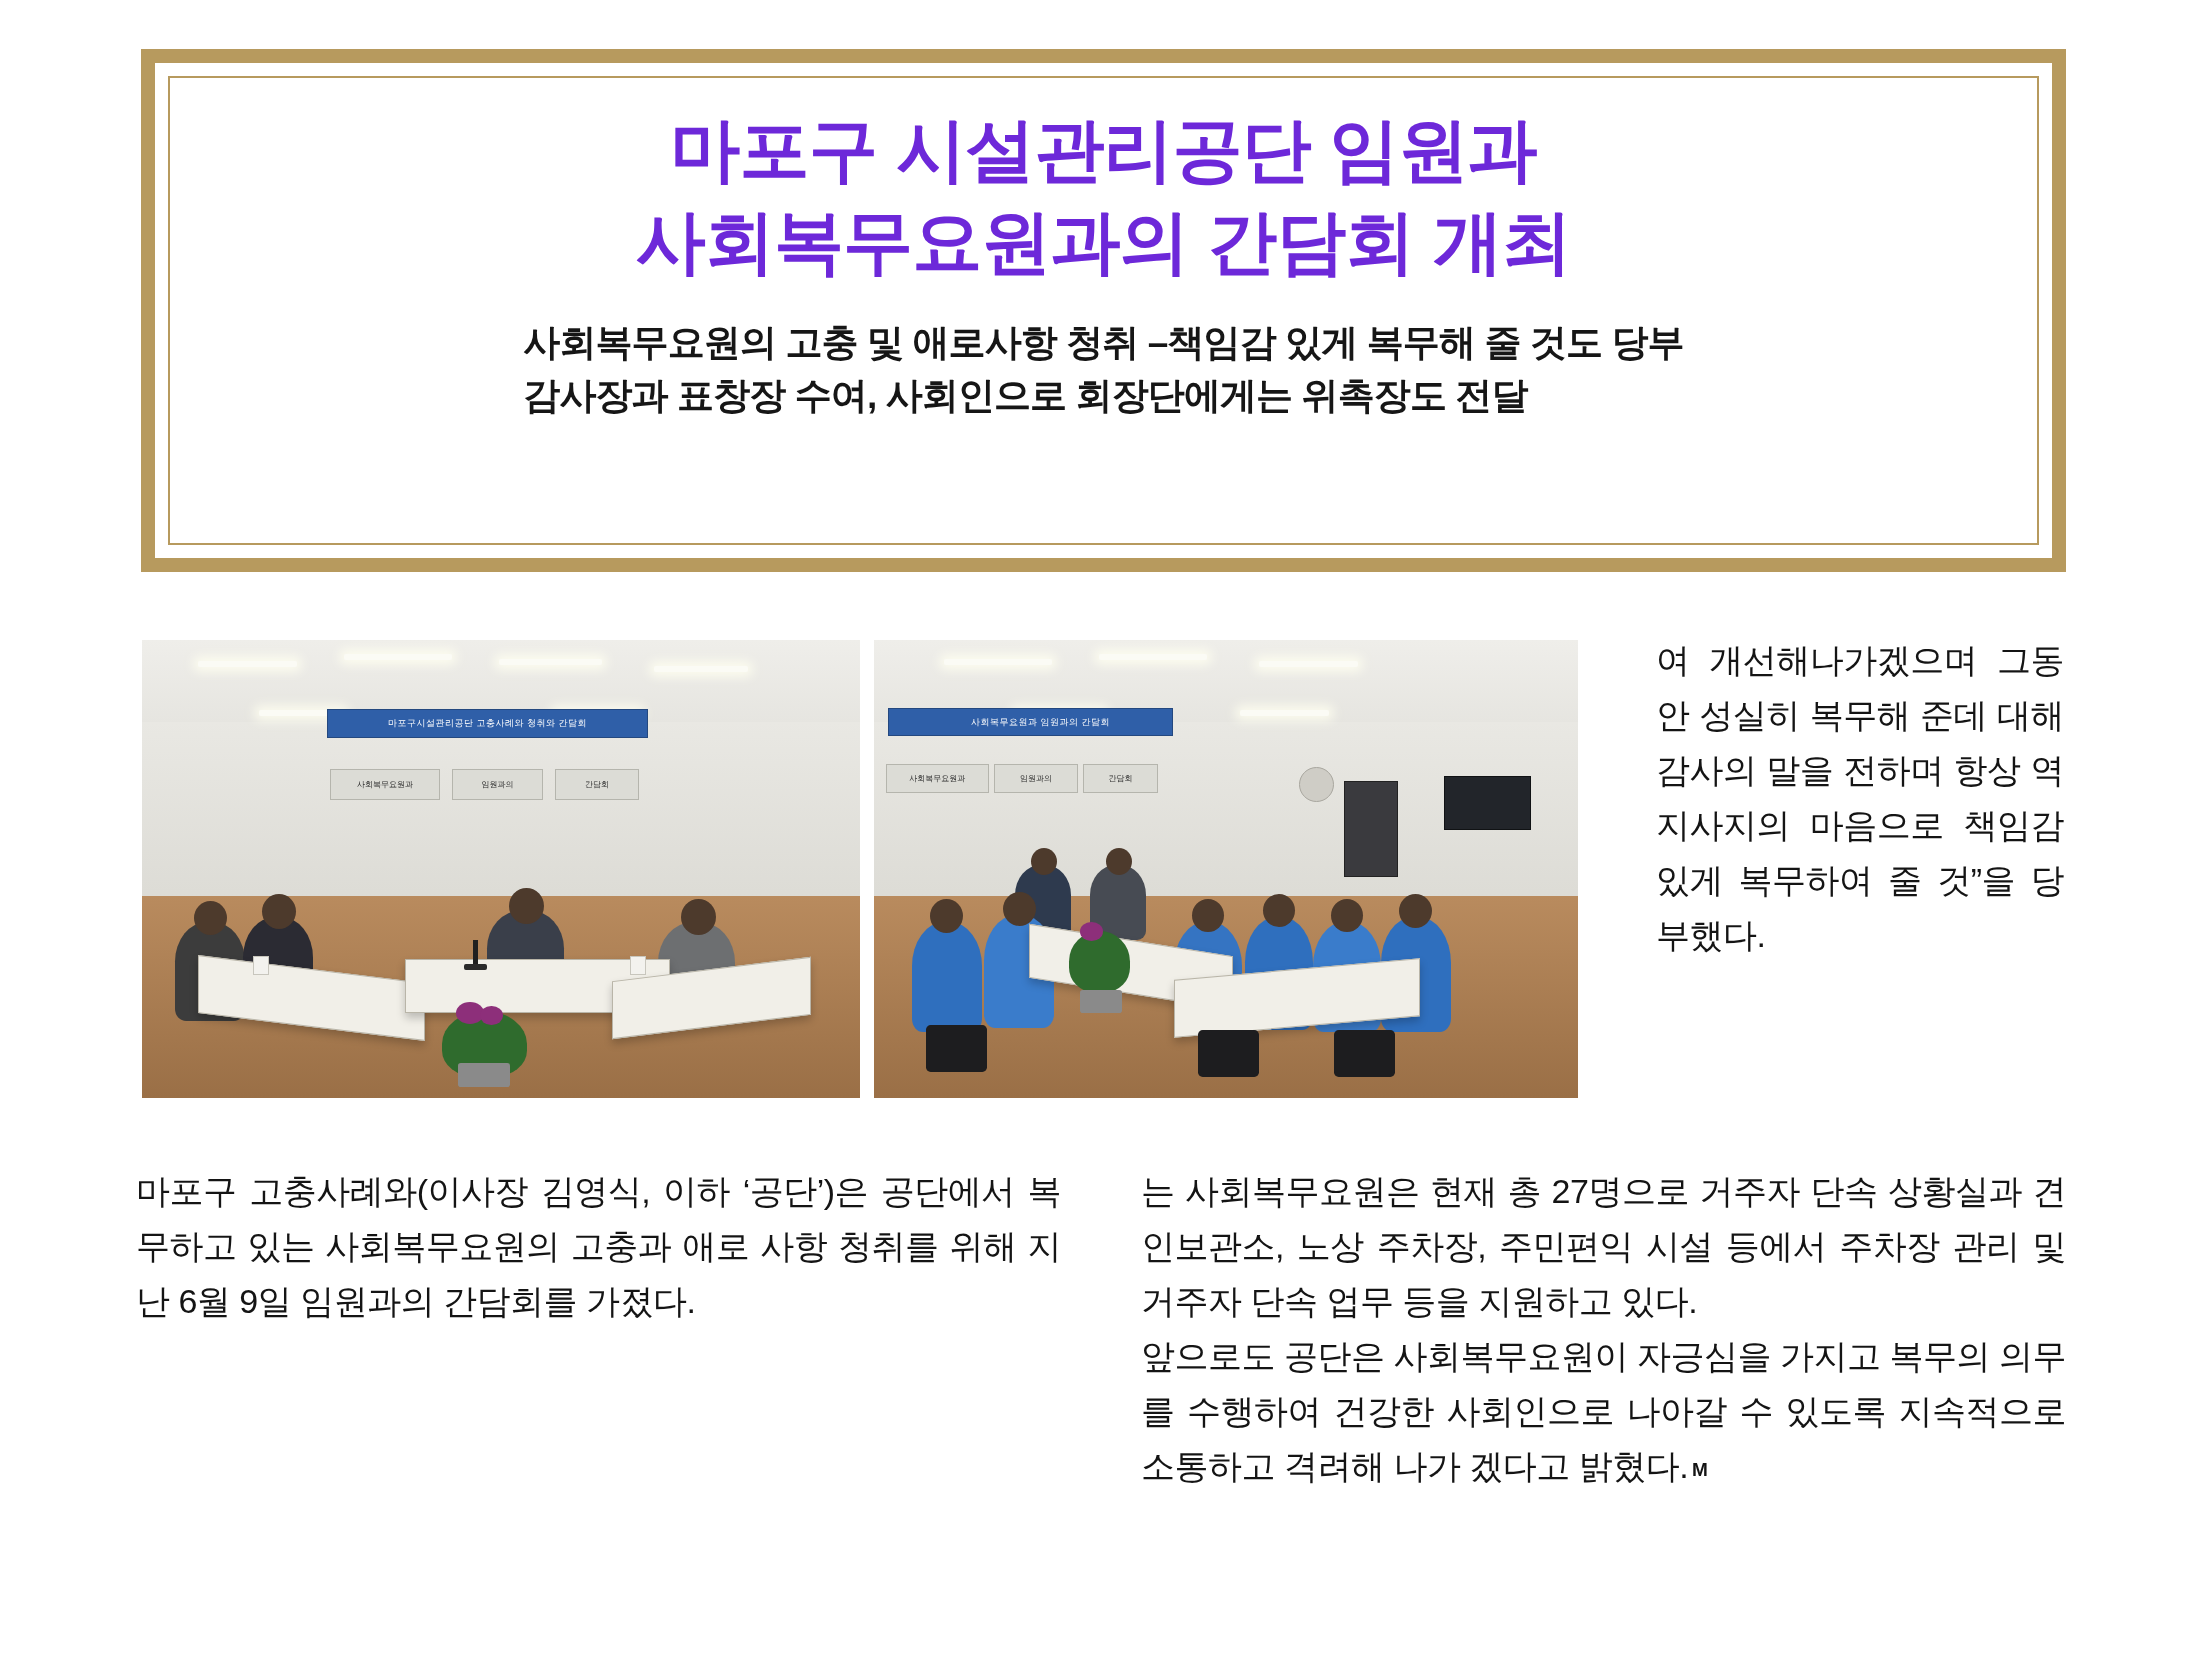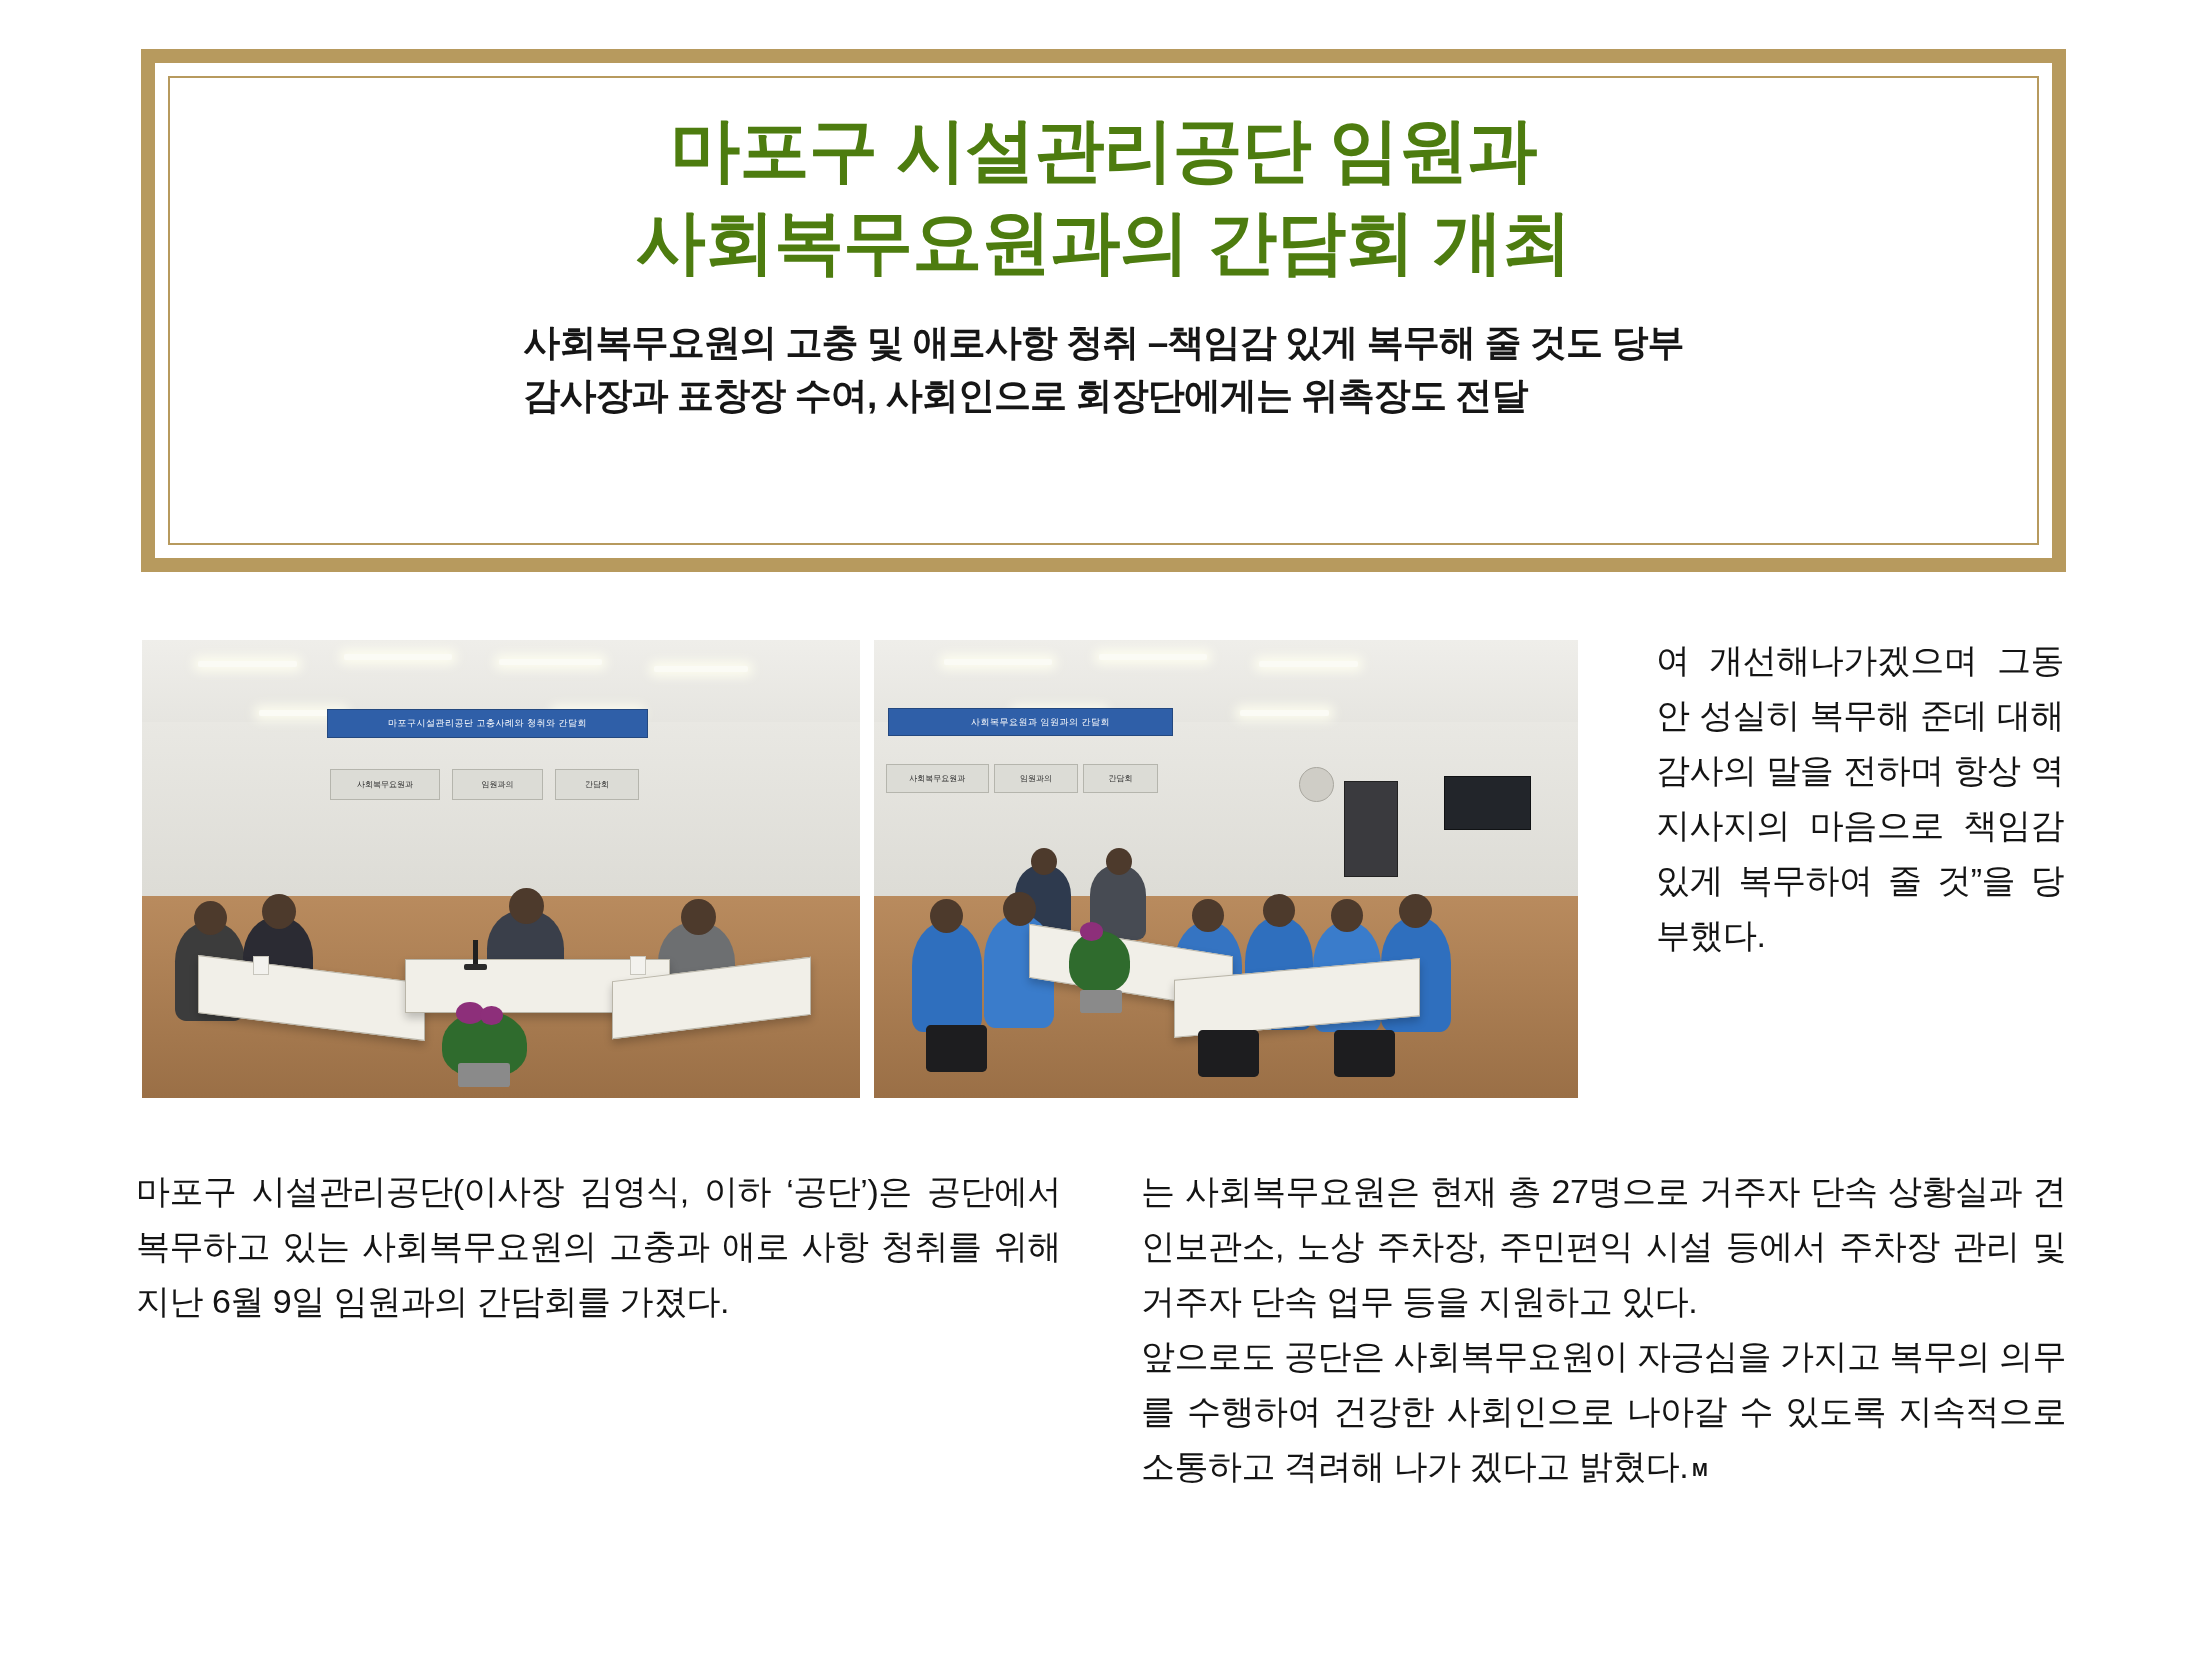--- a/index.html
+++ b/index.html
@@ -35,21 +35,21 @@
     box-sizing: border-box;
     display: flex;
     flex-direction: column;
     align-items: center;
     justify-content: flex-start;
     padding-top: 26px;
   }
   .headline-title {
     font-size: 70px;
     font-weight: bold;
-    color: #4d7c0f;
+    color: #6d28d9;
     line-height: 1.32;
     text-align: center;
     letter-spacing: -0.9px;
     margin: 0;
   }
   .headline-sub {
     margin-top: 27px;
     font-size: 37px;
     font-weight: bold;
     color: #161616;
@@ -308,21 +308,21 @@
   <div style="position:absolute; left:324px; top:390px; width:61px; height:47px; background:#1d1d1f; border-radius:4.7px;"></div>
   <div style="position:absolute; left:460px; top:390px; width:61px; height:47px; background:#1d1d1f; border-radius:4.7px;"></div>
 </div>
 
 <div class="side-col">
   <p>여 개선해나가겠으며 그동안 성실히 복무해 준데 대해 감사의 말을 전하며 항상 역지사지의 마음으로 책임감 있게 복무하여 줄 것”을 당부했다.</p>
 </div>
 
 <div class="body-cols">
   <div class="body-col">
-    <p>마포구 시설관리공단(이사장 김영식, 이하 ‘공단’)은 공단에서 복무하고 있는 사회복무요원의 고충과 애로 사항 청취를 위해 지난 6월 9일 임원과의 간담회를 가졌다.</p>
+    <p>마포구 고충사례와(이사장 김영식, 이하 ‘공단’)은 공단에서 복무하고 있는 사회복무요원의 고충과 애로 사항 청취를 위해 지난 6월 9일 임원과의 간담회를 가졌다.</p>
   </div>
   <div class="body-col">
     <p>는 사회복무요원은 현재 총 27명으로 거주자 단속 상황실과 견인보관소, 노상 주차장, 주민편익 시설 등에서 주차장 관리 및 거주자 단속 업무 등을 지원하고 있다.</p>
     <p>
       <span>앞으로도 공단은 사회복무요원이 자긍심을 가지고 복무의 의무를 수행하여 건강한 사회인으로 나아갈 수 있도록 지속적으로 소통하고 격려해 나가 겠다고 밝혔다.</span><span class="endmark">M</span>
     </p>
   </div>
 </div>
 
 

